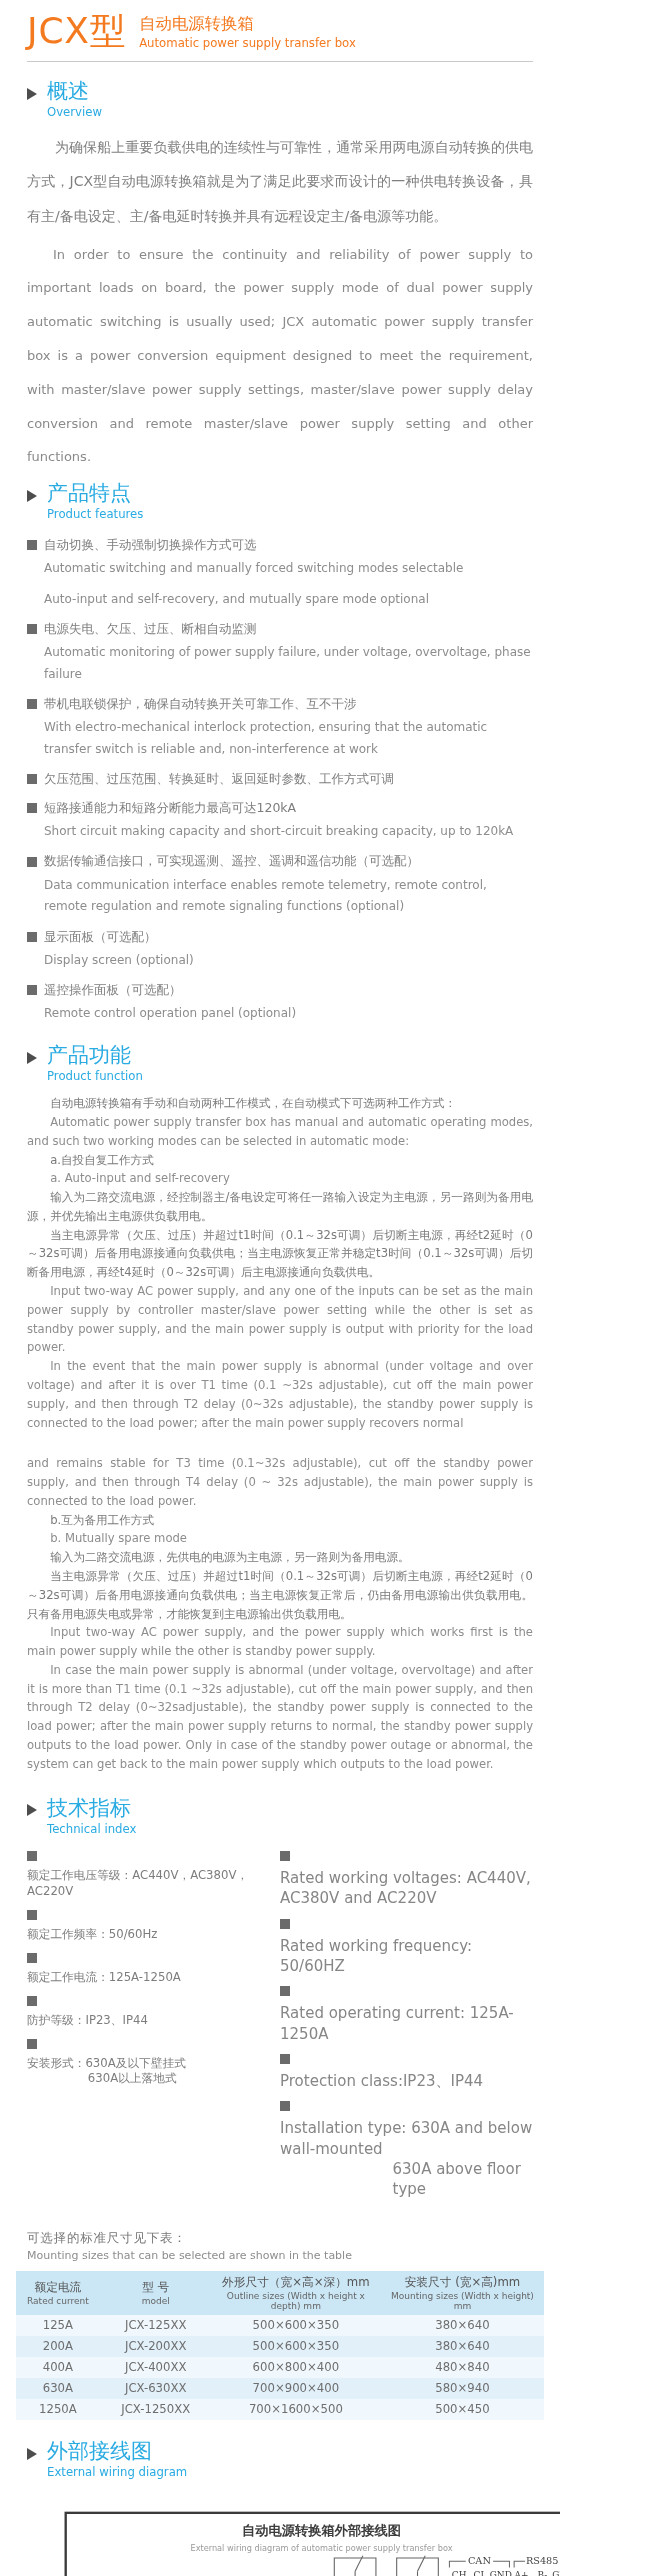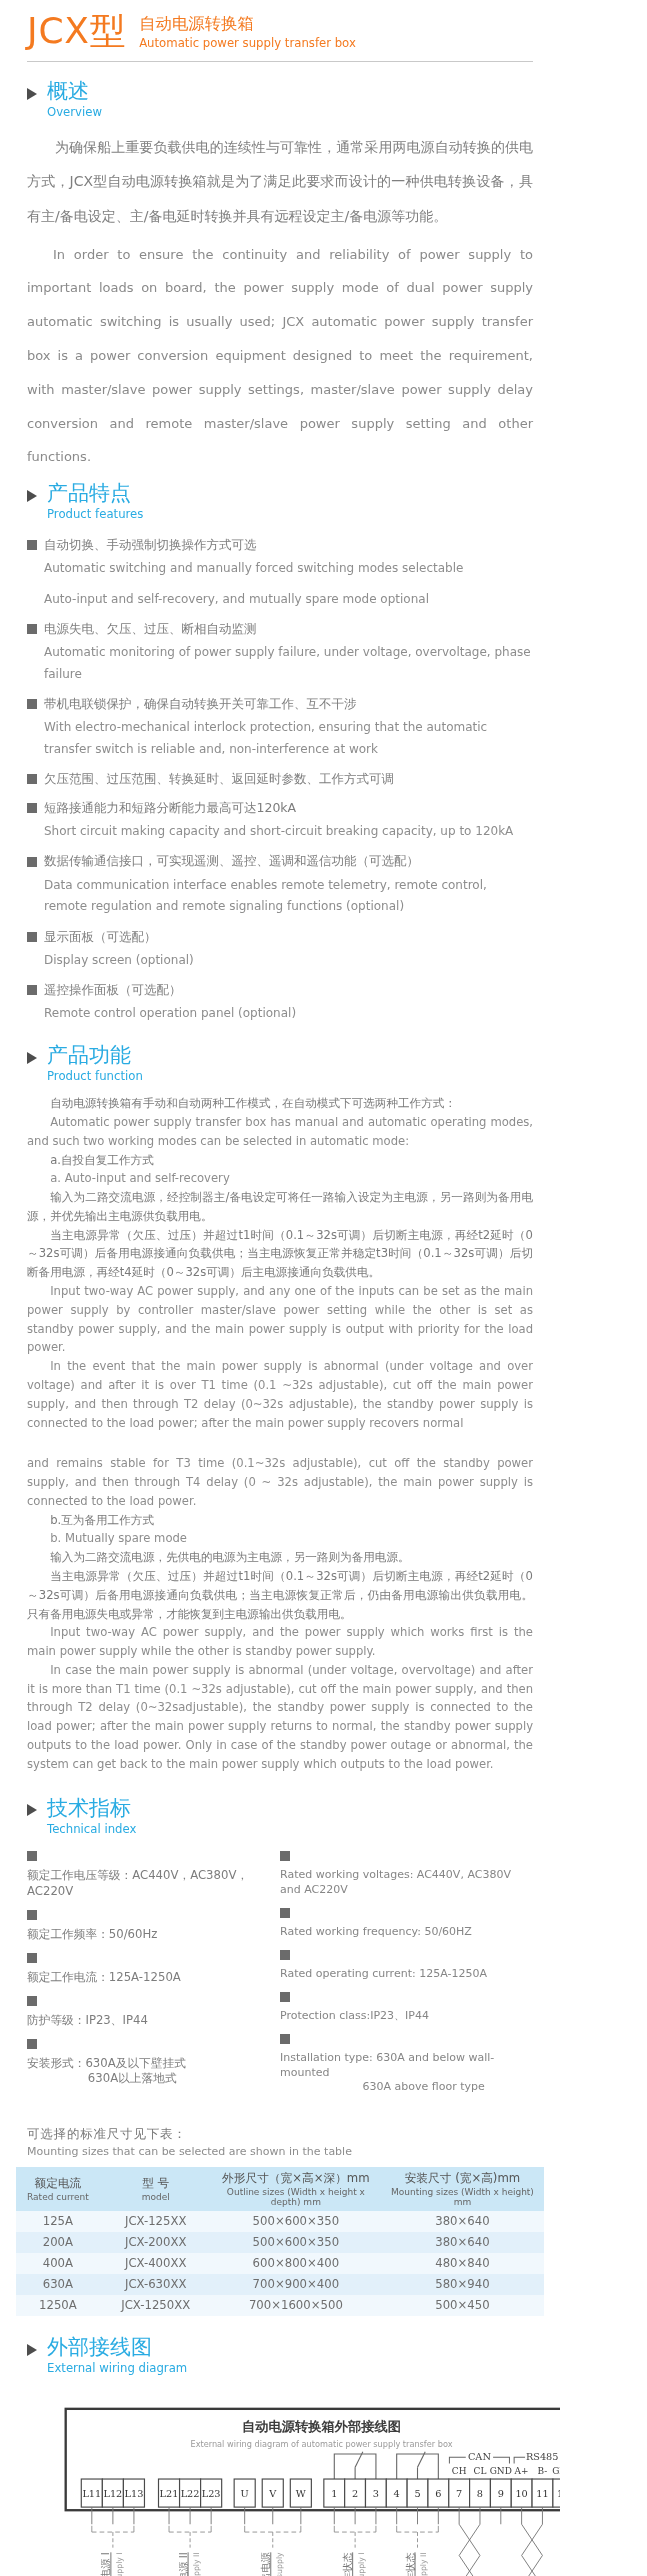--- a/index.html
+++ b/index.html
@@ -43,21 +43,21 @@
   .col p.en { color:#8d8d8d; text-indent:2em; }
   .col p.cont { text-indent:0; }
 
   
   .technical { margin-top:22px; }
   .tech-cols { display:flex; margin-top:12.5px; }
   .tech-col { flex:1; }
   .tech-item { display:flex; gap:7px; margin-bottom:7px;flex-direction:column; }
   .tech-item .sq { margin-top:3.1px; }
   .tech-text { font-size:11.7px; color:#7d7d7d; line-height:1.35; }
-  .tech-col.right .tech-text { font-size:11px; color:#868686; }
+  .tech-col.right .tech-text { font-size:15px; color:#868686; }
   .tech-text .l2 { display:block; padding-left:5.2em; }
   .tech-col.right .tech-text .l2 { padding-left:7.5em; }
 
   
   .tbl-note { margin:23.4px 0 0 0; }
   .tbl-note .zh { font-size:12.5px; color:#777; letter-spacing:0.8px; }
   .tbl-note .en { font-size:11px; color:#8d8d8d; margin-top:2.3px; }
   .size-wrap { margin:9.4px 15.6px 0 15.6px; }
   table.size { width:100%; border-collapse:collapse; }
   table.size th { background:#cbe7f6; font-weight:normal; padding:3.9px 3.1px; }

